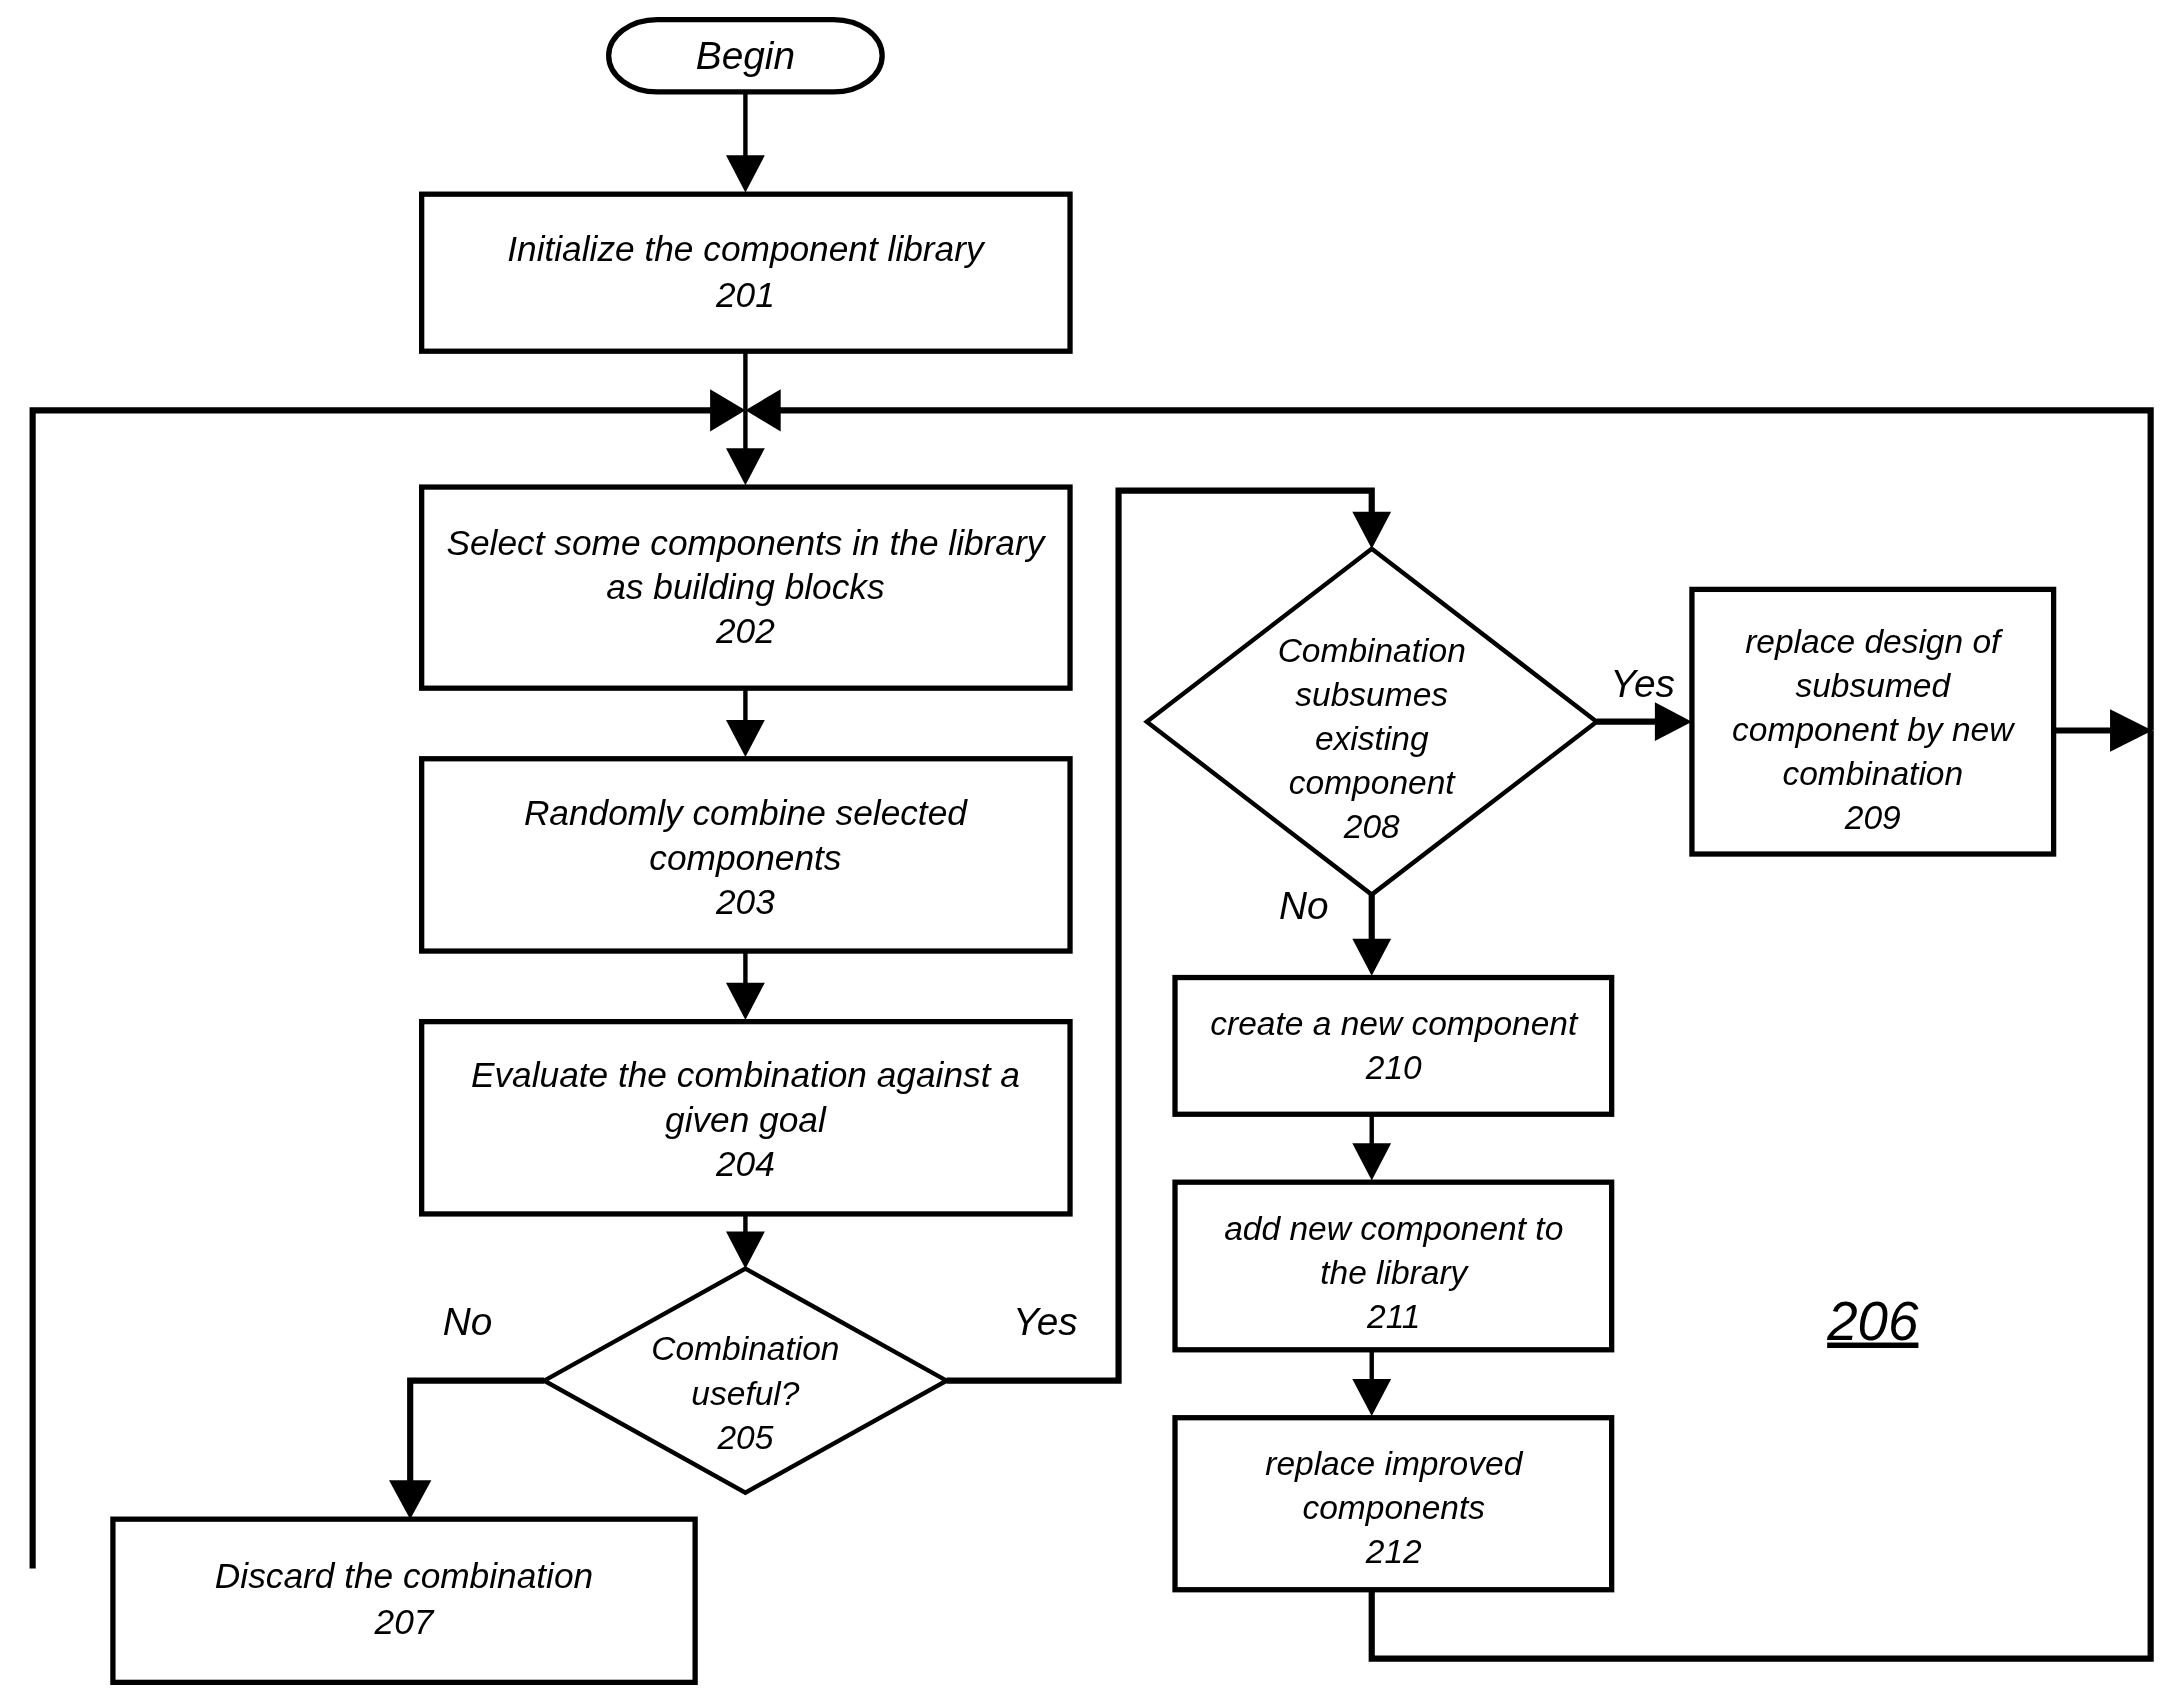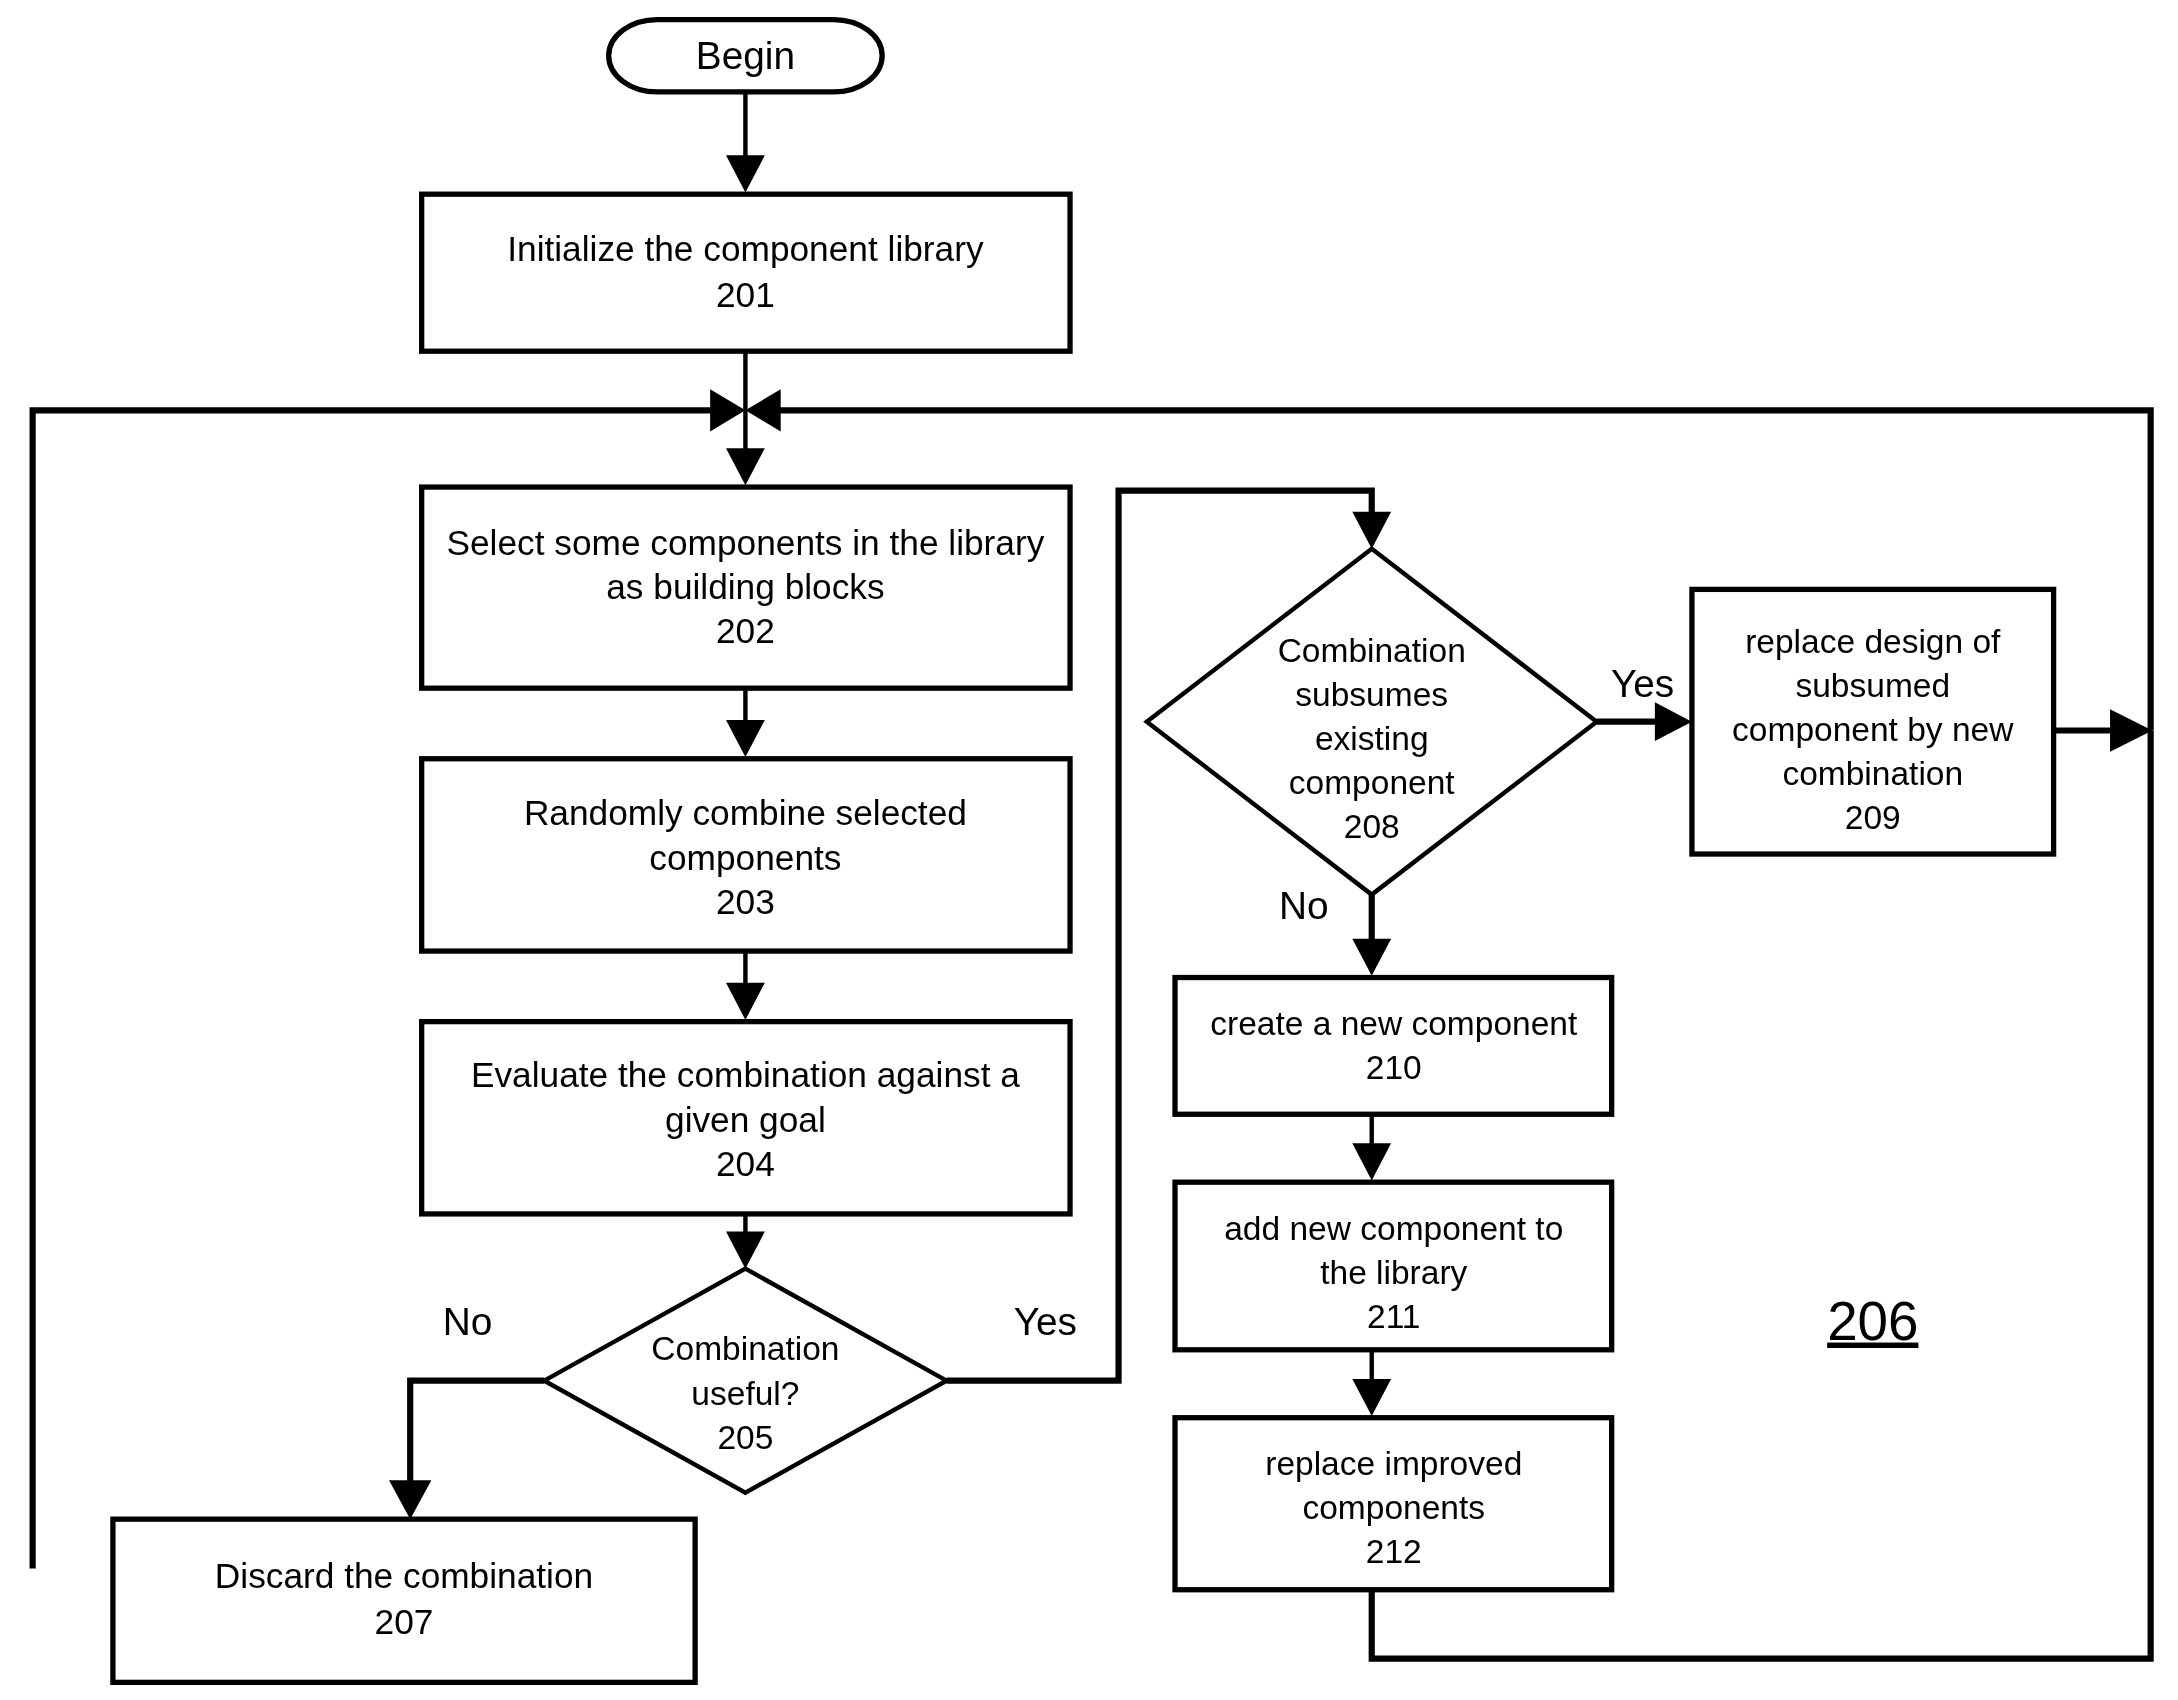--- a/index.html
+++ b/index.html
@@ -9,20 +9,21 @@
   }
   body {
     font-family: "Liberation Sans", sans-serif;
   }
   #page {
     position: relative;
     width: 2178px;
     height: 1701px;
     background: #ffffff;
     overflow: hidden;
+    font-style: italic;
   }
   svg.flow {
     display: block;
     width: 2178px;
     height: 1701px;
   }
   .shape {
     fill: #ffffff;
     stroke: #000000;
     stroke-width: 6;

